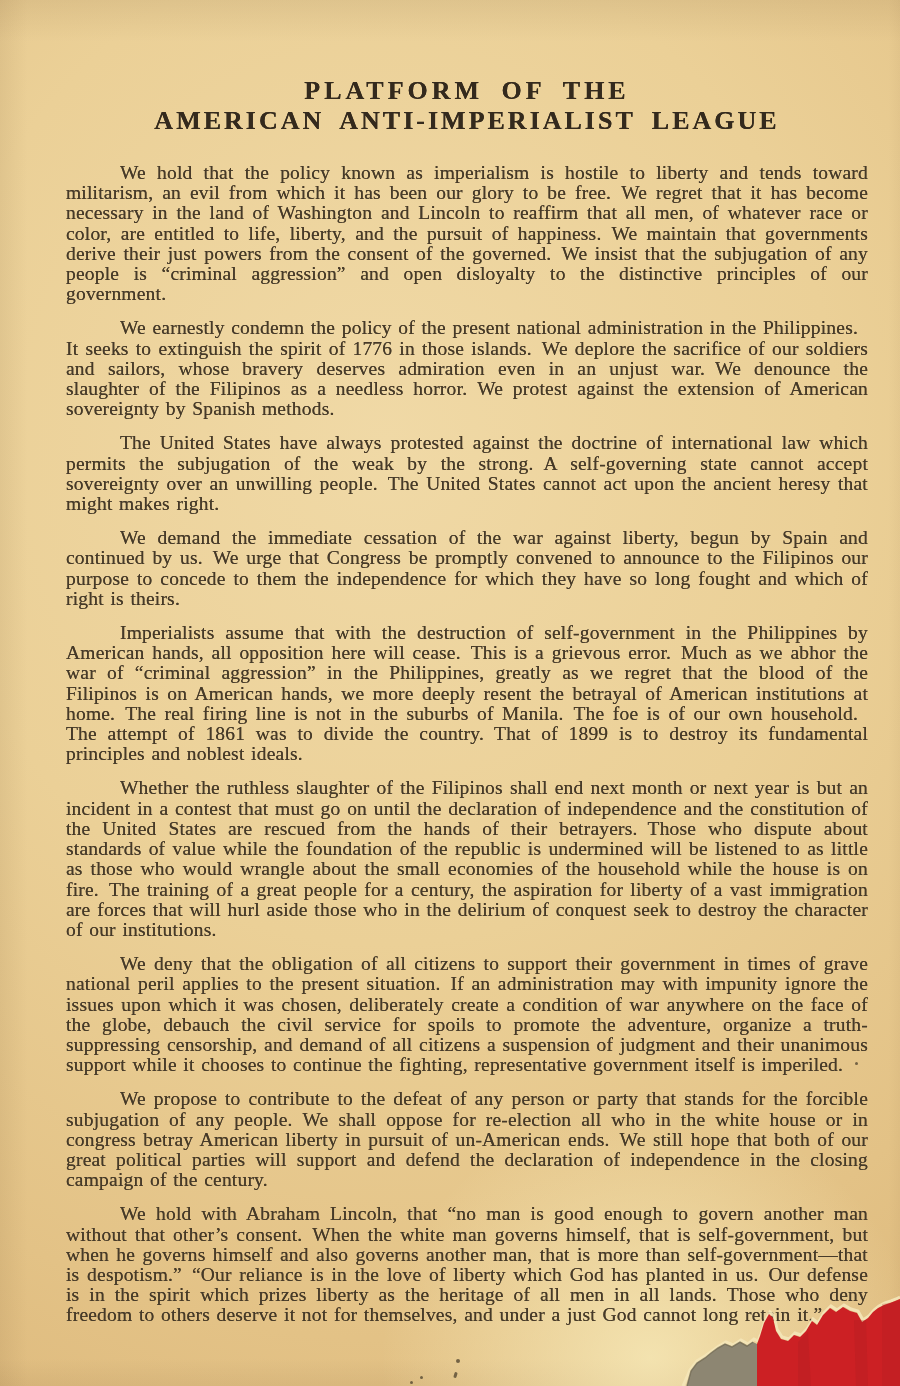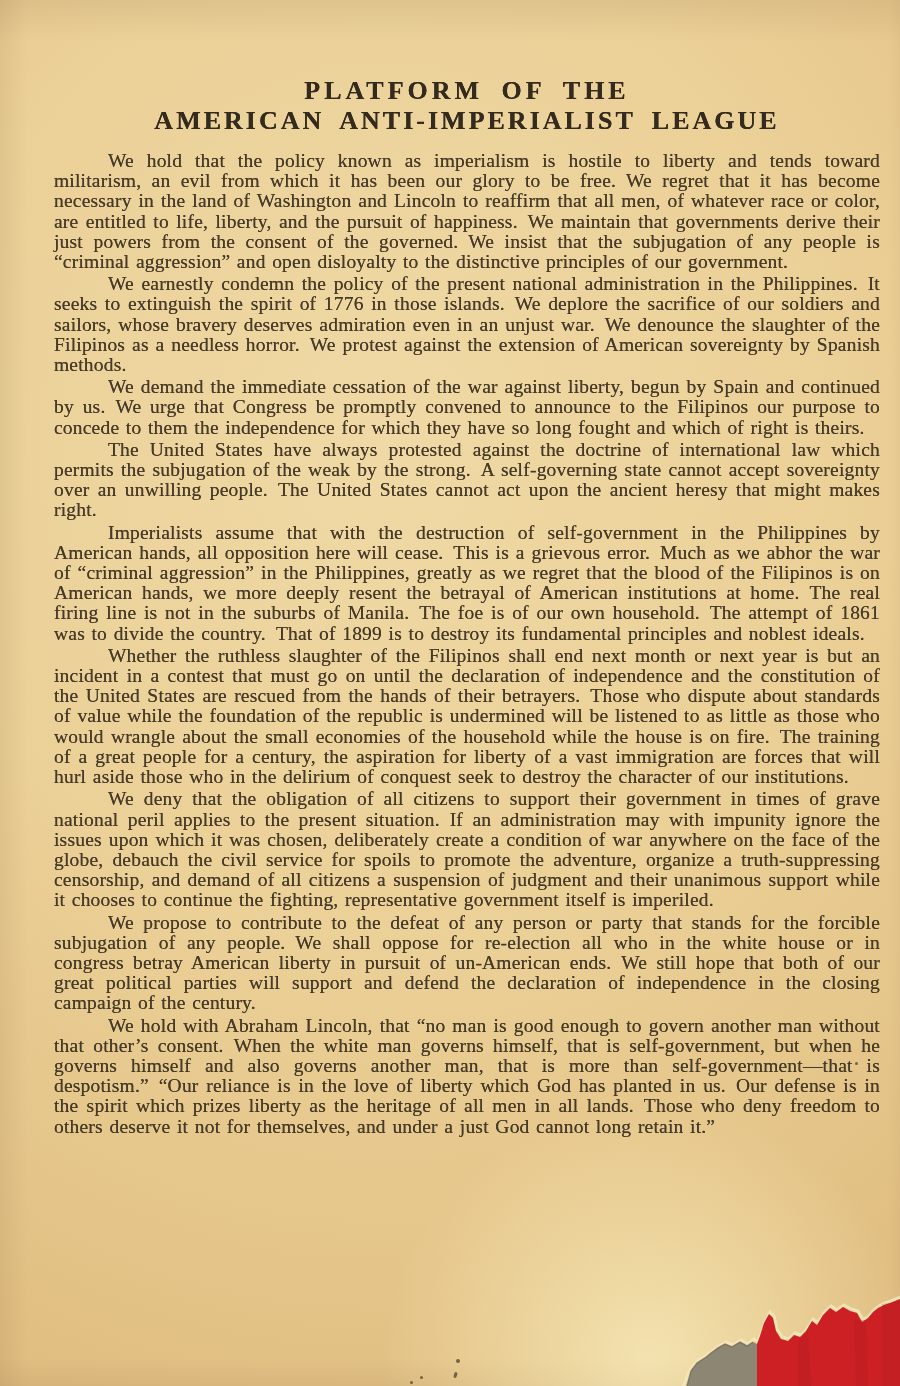--- a/index.html
+++ b/index.html
@@ -36,21 +36,21 @@
     font-weight:bold; text-shadow:0 0 0.5px #342a1d;
   }
   .body-block {
     position:absolute; left:36px; top:149px; width:830px;
     color:#463a29;
     font-size:19.5px; line-height:20.2px;
     text-align:justify;
     letter-spacing:0.2px; word-spacing:1.5px;
     text-shadow:0 0 0.4px rgba(60,48,30,0.85);
   }
-  .body-block p { margin:2px; text-indent:54px; }
+  .body-block p { margin:14px; text-indent:54px; }
   .speck { position:absolute; z-index:3; background:#5e5037; border-radius:50%; opacity:0.85; }
   .speck-a { left:456px; top:1359px; width:4px; height:4px; }
   .speck-b { left:454px; top:1372px; width:3px; height:6px; border-radius:2px; transform:rotate(18deg); }
   .speck-c { left:420px; top:1376px; width:3px; height:3px; }
   .speck-d { left:410px; top:1381px; width:3px; height:3px; }
   .speck-e { left:855px; top:1062px; width:3px; height:3px; }
   .edge-tint {
     position:absolute; z-index:2; right:0; top:1140px; width:10px; height:168px;
     background:linear-gradient(to bottom, rgba(150,95,55,0) 0%, rgba(150,95,55,0.25) 60%, rgba(166,70,45,0.38) 100%);
     pointer-events:none;
@@ -64,22 +64,22 @@
 
   <div class="content">
     <div class="title-block">
       <div class="title-line1">PLATFORM OF THE</div>
       <div class="title-line2">AMERICAN ANTI-IMPERIALIST LEAGUE</div>
     </div>
 
     <div class="body-block">
       <p>We hold that the policy known as imperialism is hostile to liberty and tends toward militarism, an evil from which it has been our glory to be free. We regret that it has become necessary in the land of Washington and Lincoln to reaffirm that all men, of whatever race or color, are entitled to life, liberty, and the pursuit of happiness. We maintain that governments derive their just powers from the consent of the governed. We insist that the subjugation of any people is “criminal aggression” and open disloyalty to the distinctive principles of our government.</p>
       <p>We earnestly condemn the policy of the present national administration in the Philippines. It seeks to extinguish the spirit of 1776 in those islands. We deplore the sacrifice of our soldiers and sailors, whose bravery deserves admiration even in an unjust war. We denounce the slaughter of the Filipinos as a needless horror. We protest against the extension of American sovereignty by Spanish methods.</p>
+      <p>The United States have always protested against the doctrine of international law which permits the subjugation of the weak by the strong. A self-governing state cannot accept sovereignty over an unwilling people. The United States cannot act upon the ancient heresy that might makes right.</p>
       <p>We demand the immediate cessation of the war against liberty, begun by Spain and continued by us. We urge that Congress be promptly convened to announce to the Filipinos our purpose to concede to them the independence for which they have so long fought and which of right is theirs.</p>
-      <p>The United States have always protested against the doctrine of international law which permits the subjugation of the weak by the strong. A self-governing state cannot accept sovereignty over an unwilling people. The United States cannot act upon the ancient heresy that might makes right.</p>
       <p>Imperialists assume that with the destruction of self-government in the Philippines by American hands, all opposition here will cease. This is a grievous error. Much as we abhor the war of “criminal aggression” in the Philippines, greatly as we regret that the blood of the Filipinos is on American hands, we more deeply resent the betrayal of American institutions at home. The real firing line is not in the suburbs of Manila. The foe is of our own household. The attempt of 1861 was to divide the country. That of 1899 is to destroy its fundamental principles and noblest ideals.</p>
       <p>Whether the ruthless slaughter of the Filipinos shall end next month or next year is but an incident in a contest that must go on until the declaration of independence and the constitution of the United States are rescued from the hands of their betrayers. Those who dispute about standards of value while the foundation of the republic is undermined will be listened to as little as those who would wrangle about the small economies of the household while the house is on fire. The training of a great people for a century, the aspiration for liberty of a vast immigration are forces that will hurl aside those who in the delirium of conquest seek to destroy the character of our institutions.</p>
       <p>We deny that the obligation of all citizens to support their government in times of grave national peril applies to the present situation. If an administration may with impunity ignore the issues upon which it was chosen, deliberately create a condition of war anywhere on the face of the globe, debauch the civil service for spoils to promote the adventure, organize a truth-suppressing censorship, and demand of all citizens a suspension of judgment and their unanimous support while it chooses to continue the fighting, representative government itself is imperiled.</p>
       <p>We propose to contribute to the defeat of any person or party that stands for the forcible subjugation of any people. We shall oppose for re-election all who in the white house or in congress betray American liberty in pursuit of un-American ends. We still hope that both of our great political parties will support and defend the declaration of independence in the closing campaign of the century.</p>
       <p>We hold with Abraham Lincoln, that “no man is good enough to govern another man without that other’s consent. When the white man governs himself, that is self-government, but when he governs himself and also governs another man, that is more than self-government—that is despotism.” “Our reliance is in the love of liberty which God has planted in us. Our defense is in the spirit which prizes liberty as the heritage of all men in all lands. Those who deny freedom to others deserve it not for themselves, and under a just God cannot long retain it.”</p>
     </div>
   </div>
 
   <div class="speck speck-a"></div>
   <div class="speck speck-b"></div>

